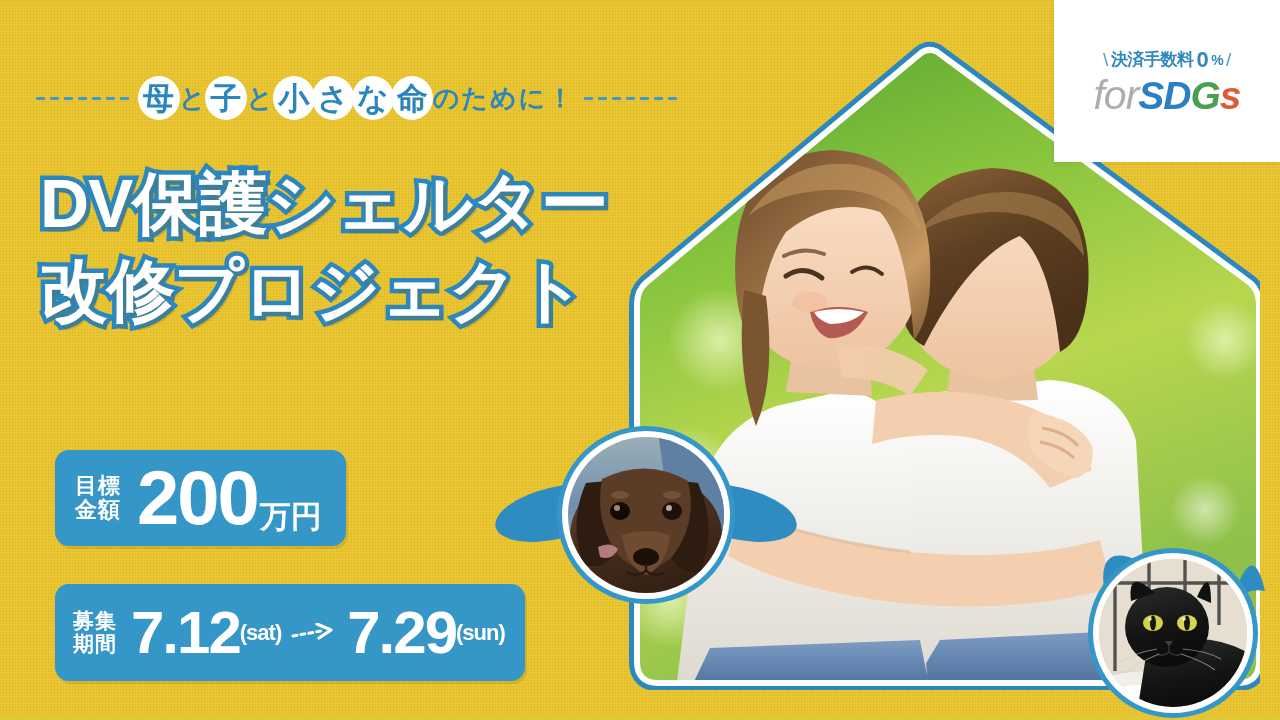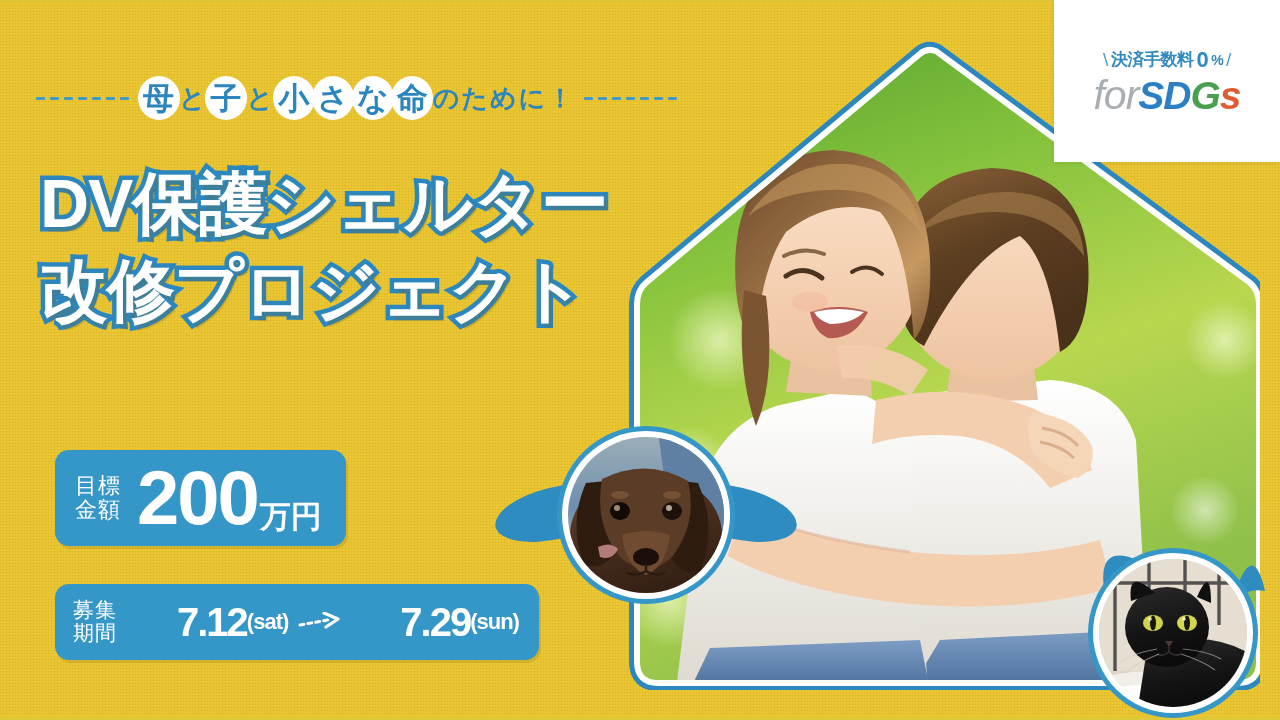--- a/index.html
+++ b/index.html
@@ -88,30 +88,30 @@
   }
   .title .line{ display:block; white-space:nowrap; }
 
   
   .badge{
     position:absolute; background:#3596c8; border-radius:14px; z-index:34;
     display:flex; align-items:center; color:#fff;
     box-shadow:2px 3px 0 rgba(120,95,20,.18);
   }
   .badge-goal{ left:55px; top:450px; height:96px; padding:0 24px 0 20px; }
-  .badge-period{ left:55px; top:584px; height:76px; padding:0 20px 0 18px; }
+  .badge-period{ left:55px; top:584px; height:97px; padding:0 20px 0 18px; }
 
   .b-label{
-    font-size:22px; font-weight:400; line-height:1.08; letter-spacing:1px;
+    font-size:22px; font-weight:700; line-height:1.08; letter-spacing:1px;
     text-align:center; margin-right:16px; white-space:nowrap;
   }
   .badge-period .b-label{ font-size:21px; margin-right:14px; }
   .b-amount{ font-size:76px; font-weight:900; line-height:.88; letter-spacing:-2px; }
   .b-unit{ font-size:31px; font-weight:800; margin-left:2px; align-self:flex-end; padding-bottom:8px; letter-spacing:0; }
-  .b-date{ font-size:40px; font-weight:900; line-height:.9; letter-spacing:-2px;margin-left:46px; }
+  .b-date{ font-size:60px; font-weight:900; line-height:.9; letter-spacing:-2px; }
   .b-dow{ font-size:22px; font-weight:800; letter-spacing:-1px; }
   .arrow{ display:flex; align-items:center; margin:0 10px; }
 
   
   .pet{ position:absolute; z-index:36; }
   .pet .ring{
     position:absolute; border-radius:50%; background:#fff;
     box-shadow:0 0 0 5px #3596c8;
     overflow:hidden;
   }

